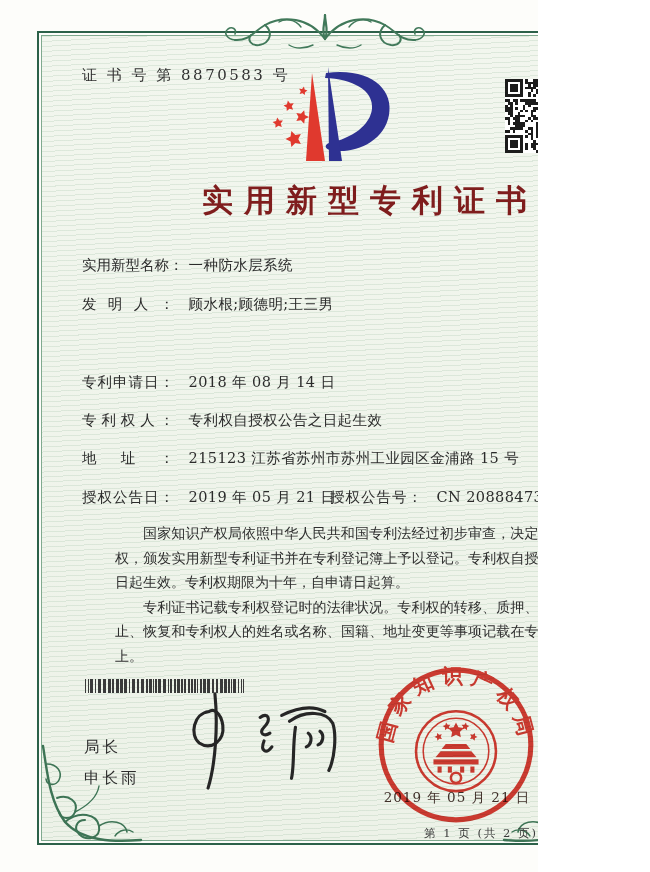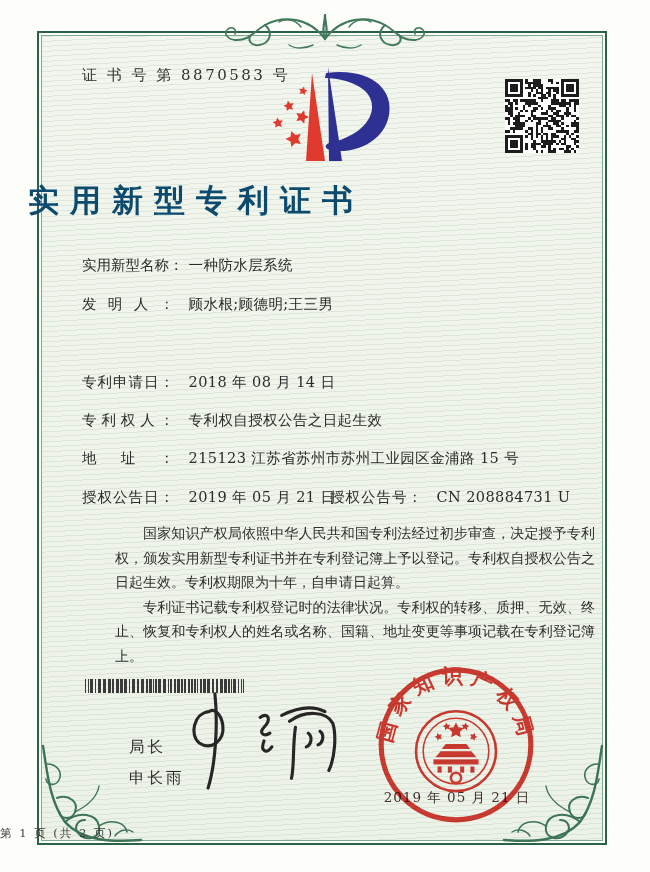--- a/index.html
+++ b/index.html
@@ -1,17 +1,17 @@
 <!DOCTYPE html>
 <html><head>
 <meta charset="utf-8">
 <style>
   html,body{margin:0;padding:0;background:#ffffff;}
   .page{
-    position:relative;width:650px;height:872px;overflow:hidden;
+    position:relative;width:538px;height:872px;overflow:hidden;
     background:#fdfdfa;color:#2f2f2f;
     font-family:"DejaVu Serif","Liberation Serif",serif;
   }
   
   .frame-outer{
     position:absolute;left:37px;top:31px;width:566px;height:810px;
     border:2px solid #2c6149;
   }
   .frame-inner{
     position:absolute;inset:2px;border:1px solid #7fa98e;
@@ -21,43 +21,43 @@
   }
   .ornament{position:absolute;pointer-events:none;}
   .orn-top{left:205px;top:5px;width:240px;height:48px;}
   .orn-bl{left:39px;top:740px;width:106px;height:103px;}
   .orn-br{left:500px;top:740px;width:106px;height:103px;transform:scaleX(-1);}
   
   .cert-no{position:absolute;left:82px;top:66px;font-size:15px;letter-spacing:2.5px;color:#303030;}
   .logo{position:absolute;left:250px;top:58px;width:150px;height:112px;}
   .qr{position:absolute;left:505px;top:79px;width:74px;height:74px;}
   .title{
-    position:absolute;left:0;right:0;top:180px;text-align:left;
-    font-size:31px;font-weight:600;letter-spacing:11px;color:#0c4a6e;margin-left:28px;
+    position:absolute;left:0;right:0;top:180px;text-align:right;
+    font-size:31px;font-weight:600;letter-spacing:11px;color:#7f1d1d;
   }
   
   .row{position:absolute;left:82px;font-size:14.5px;white-space:nowrap;color:#2b2b2b;}
   .row .lbl{display:inline-block;width:92px;text-align:justify;text-align-last:justify;}
   .row .val{margin-left:10px;letter-spacing:.4px;margin-top:44px;}
   .r1{top:256px}.r2{top:295px}.r3{top:334px}.r4{top:373px}
   .r5{top:411px}.r6{top:449px}.r7{top:488px}
   .pair2{position:absolute;left:248px;top:0;}
   
   .paras{position:absolute;left:82px;top:521px;width:480px;
     font-size:14px;line-height:24.5px;text-align:justify;color:#2e2e2e;margin-left:33px;}
   .paras p{margin:0;text-indent:2em;}
   
   .barcode{position:absolute;left:85px;top:679px;width:162px;height:14px;}
-  .director{position:absolute;left:84px;top:732px;font-size:15.5px;line-height:31px;letter-spacing:3px;color:#2c2c2c;margin-left:45px;}
+  .director{position:absolute;left:84px;top:732px;font-size:15.5px;line-height:31px;letter-spacing:3px;color:#2c2c2c;}
   .signature{position:absolute;left:178px;top:686px;width:175px;height:108px;}
   .seal-date{position:absolute;left:382px;top:789px;width:150px;text-align:center;
     font-size:13.5px;letter-spacing:1px;color:#40302a;}
   .seal{position:absolute;left:374px;top:663px;width:164px;height:164px;
     opacity:.9;mix-blend-mode:multiply;}
-  .footer{position:absolute;left:0;right:0;top:826px;text-align:left;
+  .footer{position:absolute;left:0;right:0;top:826px;text-align:right;
     font-size:11.5px;letter-spacing:2px;color:#3b3b3b;}
 </style>
 </head>
 <body>
 
 <div class="page">
 
   <div class="frame-outer">
     <div class="frame-inner"></div>
   </div>

